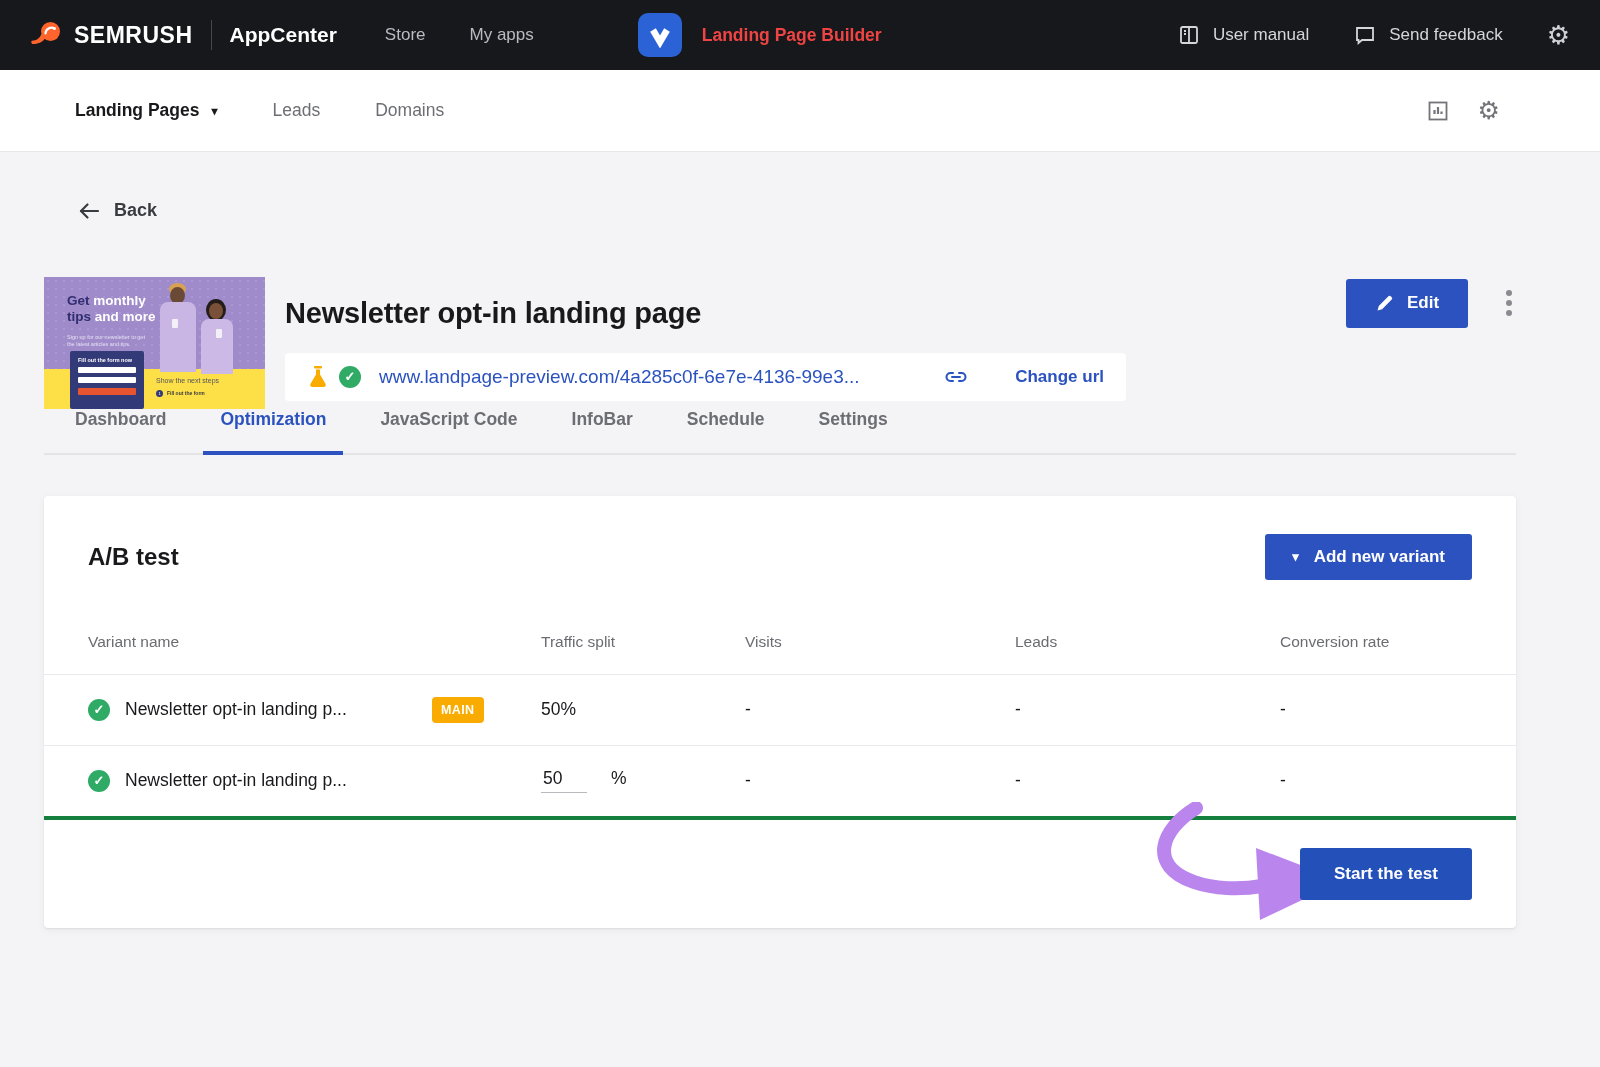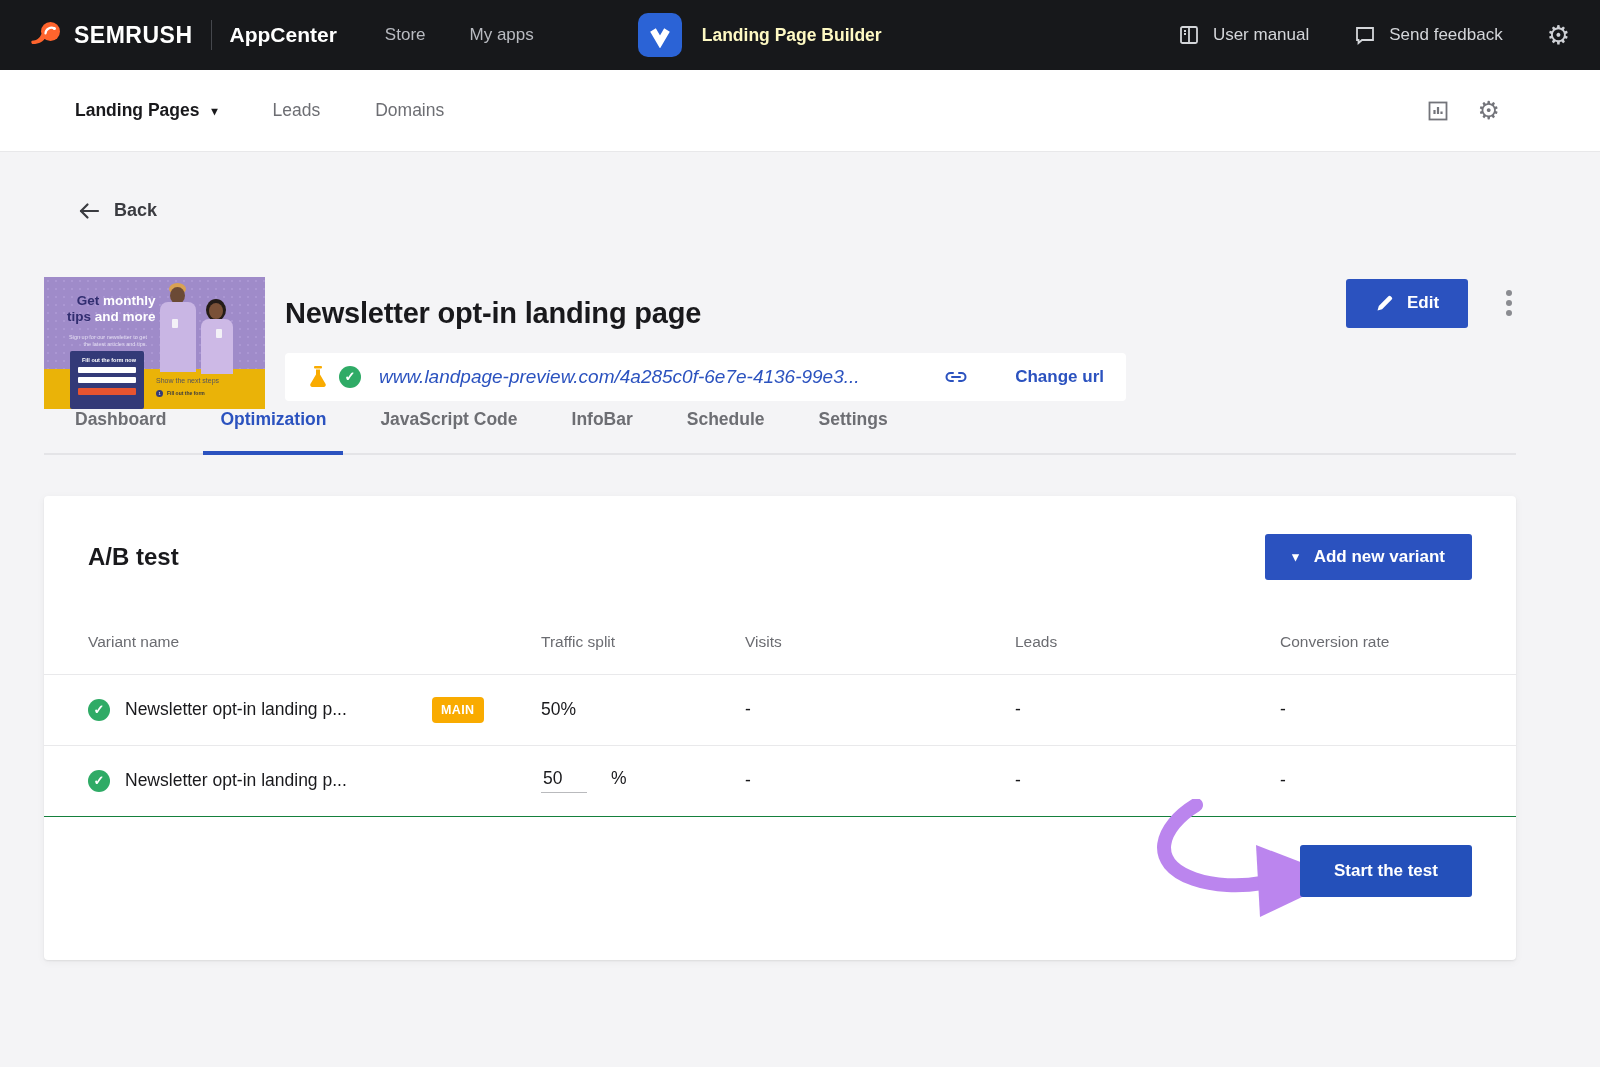--- a/index.html
+++ b/index.html
@@ -9,21 +9,21 @@
   
   .topbar { height: 70px; background: #17181b; display: flex; align-items: center; padding: 0 30px; }
   .brand { display: flex; align-items: center; }
   .brand-name { color: #fff; font-size: 23px; font-weight: 800; letter-spacing: .5px; margin-left: 10px; text-align: right; }
   .brand-divider { width: 1px; height: 30px; background: #45474d; margin: 0 18px; }
   .suite-name { color: #fff; font-size: 21px; font-weight: 700; }
   .topnav { display: flex; gap: 44px; margin-left: 48px; }
   .topnav-item { color: #b9bbc1; font-size: 17px; cursor: pointer; }
   .app-id { display: flex; align-items: center; margin-left: 104px; }
   .app-icon { width: 44px; height: 44px; border-radius: 10px; background: #2b63d6; display: flex; align-items: center; justify-content: center; }
-  .app-name { color: #fef9c3; font-size: 17.5px; font-weight: 600; margin-left: 20px; }
+  .app-name { color: #ef4444; font-size: 17.5px; font-weight: 600; margin-left: 20px; }
   .top-right { margin-left: auto; display: flex; align-items: center; gap: 44px; }
   .top-link { display: flex; align-items: center; gap: 12px; color: #d4d6da; font-size: 17px; cursor: pointer; }
   .gear-glyph { color: #cfd1d6; font-size: 26px; line-height: 1; cursor: pointer; }
 
   
   .subnav { height: 82px; background: #fff; border-bottom: 1px solid #e8e8ea; display: flex; align-items: center; padding: 0 100px 0 75px; }
   .subnav-items { display: flex; align-items: center; gap: 55px; }
   .subnav-item { font-size: 17.5px; color: #6d6e73; cursor: pointer; display: flex; align-items: center; gap: 12px; }
   .subnav-item.active { color: #19191c; font-weight: 700; }
   .caret { font-size: 12px; line-height: 1; }
@@ -31,21 +31,21 @@
 
   
   .content { margin: 0 84px 0 44px; width: 1472px; }
   .back-row { margin: 48px 0 0 34px; display: inline-flex; align-items: center; gap: 14px; cursor: pointer; }
   .back-label { font-size: 18px; font-weight: 600; color: #3a3b40; }
 
   .title-row { margin-top: 52px; display: flex; align-items: flex-start; }
   .title-block { margin-left: 20px; flex: 1; }
   .page-title { font-size: 29px; font-weight: 700; letter-spacing: -.2px; margin-top: 20px; color: #19191c; }
   .url-bar { margin-top: 23px; width: 841px; height: 48px; background: #fff; border-radius: 4px; display: flex; align-items: center; padding: 0 22px; gap: 10px; }
-  .url-text { color: #2b52bf; font-size: 19px; margin-left: 8px; cursor: pointer; font-style: italic; }
+  .url-text { color: #2b52bf; font-size: 19px; margin-left: 8px; cursor: pointer; }
   .url-right { margin-left: auto; display: flex; align-items: center; gap: 46px; }
   .change-url { color: #2b52bf; font-size: 17px; font-weight: 700; cursor: pointer; }
 
   .title-controls { display: flex; align-items: center; gap: 34px; margin-top: 2px; }
   .btn { border: none; cursor: pointer; font-family: inherit; }
   .btn-blue { background: #2b52bf; color: #fff; font-weight: 700; font-size: 17px; border-radius: 3px; display: flex; align-items: center; justify-content: center; margin-left: 20px; }
   .btn-edit { width: 122px; height: 49px; gap: 12px; }
   .kebab { display: flex; flex-direction: column; gap: 4px; cursor: pointer; padding: 4px; }
   .kebab i { width: 6px; height: 6px; border-radius: 50%; background: #8a8b90; }
 
@@ -65,26 +65,26 @@
   .trow { display: grid; grid-template-columns: 344px 109px 204px 270px 265px 1fr; align-items: center; padding: 0 44px; }
   .thead { height: 64px; color: #6b6c71; font-size: 15.5px; }
   .thead .span2 { grid-column: 1 / 3; }
   .tdata { height: 71px; border-top: 1px solid #e9e9eb; font-size: 17.5px; }
   .name-cell { display: flex; align-items: center; gap: 15px; }
   .check-badge { width: 22px; height: 22px; border-radius: 50%; background: #2fab66; color: #fff; font-size: 13px; font-weight: 700; display: inline-flex; align-items: center; justify-content: center; flex: none; }
   .main-badge { display: inline-block; background: #f9ab00; color: #fff; font-size: 12.5px; font-weight: 700; letter-spacing: .4px; padding: 6px 9px; border-radius: 4px; }
   .traffic-cell { display: flex; align-items: baseline; gap: 24px; }
   .traffic-input { width: 46px; border: none; border-bottom: 1px solid #b9babd; font-family: inherit; font-size: 17.5px; color: #19191c; padding: 0 2px 3px; background: transparent; outline: none; }
 
-  .tfoot { position: relative; height: 144px; border-top: 1px solid #15803d; }
+  .tfoot { position: relative; height: 112px; border-top: 4px solid #15803d; }
   .btn-start { position: absolute; right: 44px; top: 28px; width: 172px; height: 52px; background: #2450ba; }
   .arrow-annot { position: absolute; left: 1100px; top: -18px; pointer-events: none; }
 
   
-  .thumb { width: 221px; height: 132px; position: relative; overflow: hidden; background: #eab308; flex: none; text-align: right; }
+  .thumb { width: 221px; height: 132px; position: relative; overflow: hidden; background: #fde047; flex: none; }
   .thumb-hero { position: absolute; inset: 0 0 40px 0; background: #9f8bc9; background-image: radial-gradient(#ab97d3 1px, transparent 1px); background-size: 8px 8px; }
   .thumb-headline { position: absolute; left: 23px; top: 16px; font-size: 13.5px; font-weight: 700; line-height: 16px; color: #fff; }
   .thumb-headline .dk { color: #312d70; }
   .thumb-sub { position: absolute; left: 23px; top: 57px; font-size: 5.5px; color: #e4def2; width: 80px; line-height: 7px; }
   .thumb-form { position: absolute; left: 26px; top: 74px; width: 74px; height: 58px; background: #333a78; border-radius: 2px; padding: 6px 8px; z-index: 2; }
   .thumb-form-title { color: #fff; font-size: 5.5px; font-weight: 700; }
   .thumb-input { width: 58px; height: 6px; background: #fff; border-radius: 1px; margin-top: 4px; }
   .thumb-btn { width: 58px; height: 7px; background: #e8542f; border-radius: 1px; margin-top: 5px; }
   .thumb-steps { position: absolute; left: 112px; top: 100px; z-index: 2; }
   .thumb-steps-title { font-size: 7px; color: #55555e; }

